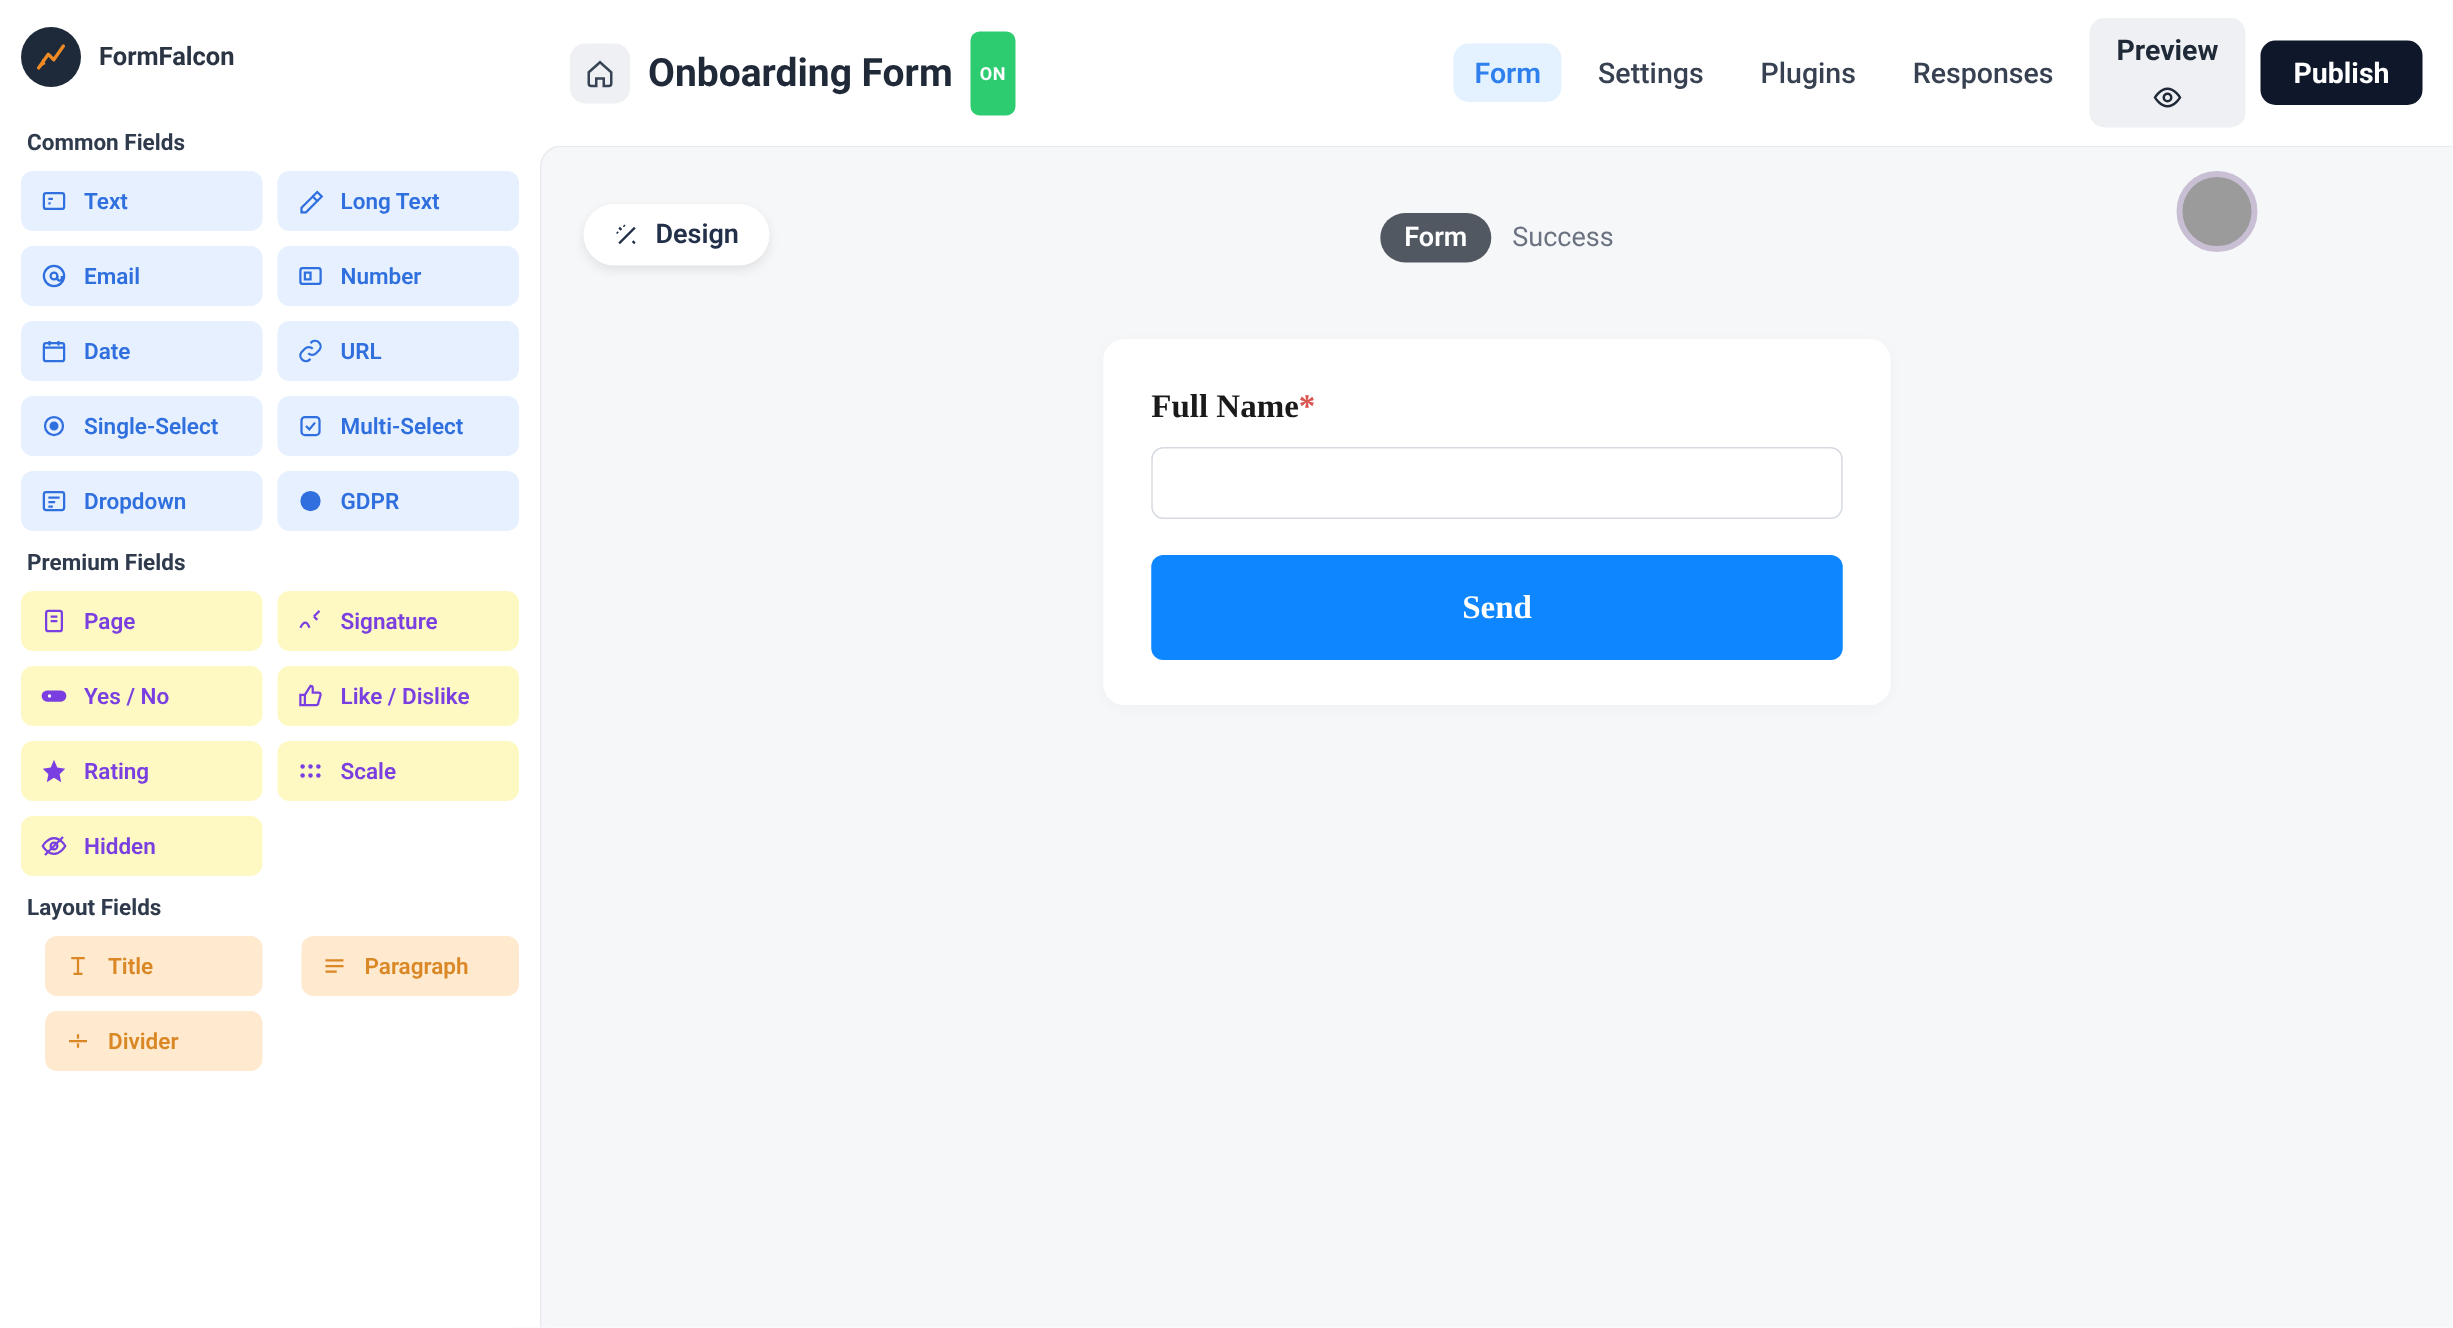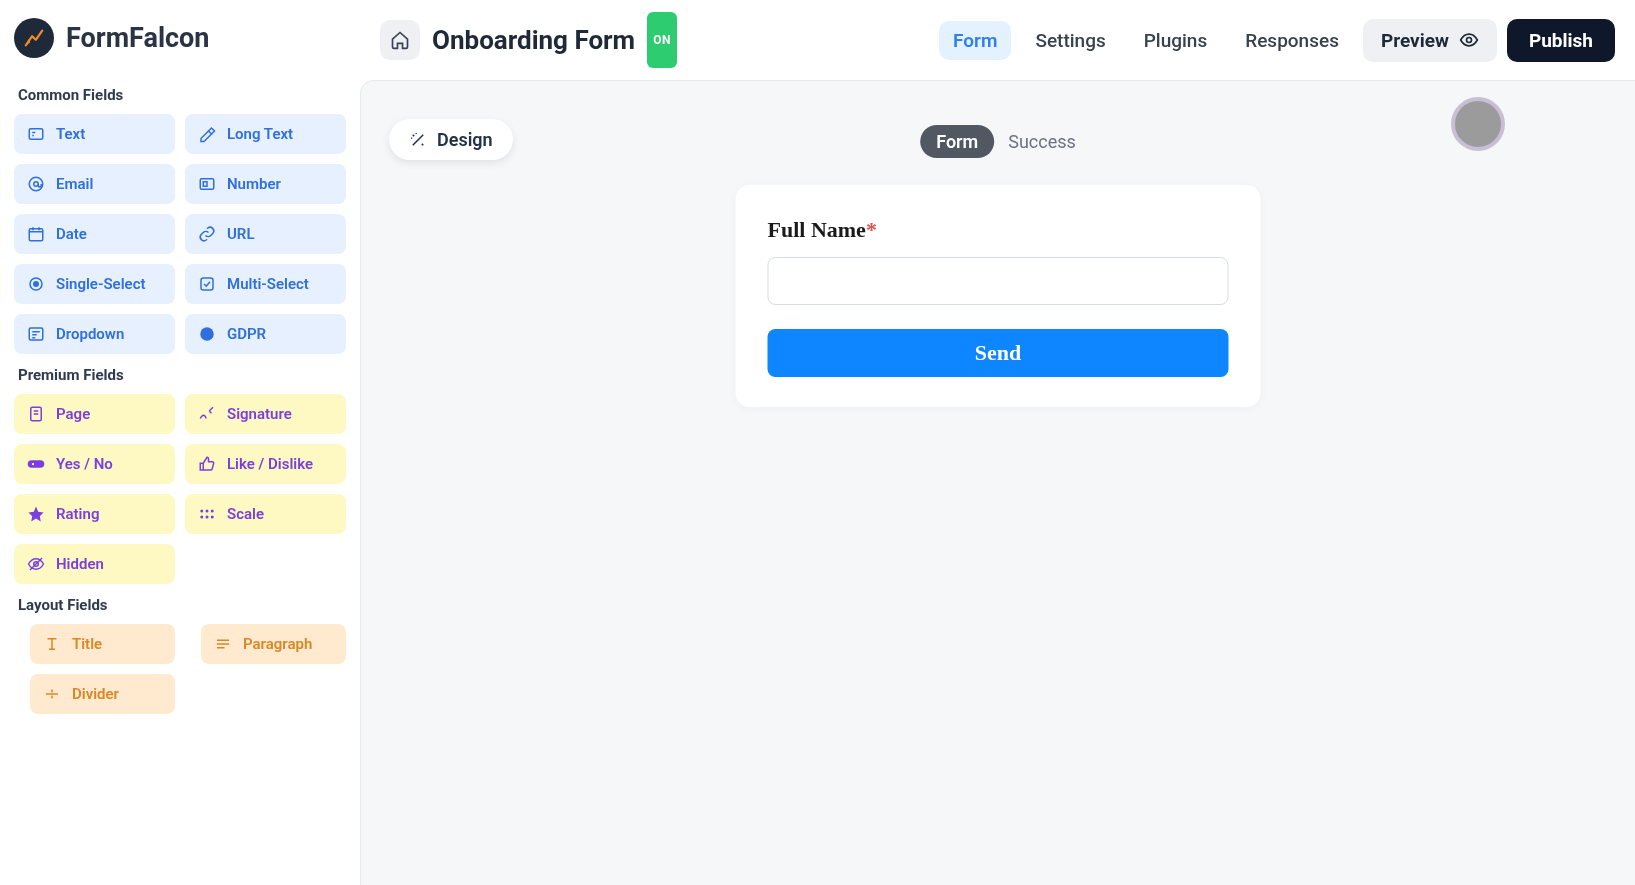--- a/index.html
+++ b/index.html
@@ -17,21 +17,21 @@
     padding: 14px 14px 20px 14px;
     background: #fff;
   }
   .logo-row { display: flex; align-items: center; gap: 12px; padding: 4px 0 16px 0; }
   .logo-circle {
     width: 40px; height: 40px; border-radius: 50%;
     background: #1e2a3a;
     display: flex; align-items: center; justify-content: center;
   }
   .logo-circle svg { width: 22px; height: 22px; }
-  .logo-text { font-size: 27px; font-weight: 700; color: #2a3443; }
+  .logo-text { font-size: 17px; font-weight: 700; color: #2a3443; }
   .section-title { font-size: 15px; font-weight: 700; color: #2f3b4c; margin: 12px 0 10px 4px; }
   .field-grid { display: grid; grid-template-columns: 1fr 1fr; gap: 10px; }
   .field-chip {
     display: flex; align-items: center; gap: 10px;
     padding: 10px 12px;
     border-radius: 8px;
     font-size: 15px; font-weight: 600;
     cursor: pointer;
   }
   .field-chip .icon { width: 20px; height: 20px; display:flex; align-items:center; justify-content:center; }
@@ -58,21 +58,21 @@
   }
   .nav { margin-left: auto; display:flex; align-items:center; gap: 10px; }
   .nav-item {
     font-size: 19px; font-weight: 500; color: #374151;
     padding: 8px 14px; border-radius: 10px; cursor:pointer;
   }
   .nav-item.active { background:#e4f1ff; color:#2f80ed; font-weight:600; }
   .preview-btn {
     display:flex; align-items:center; gap:10px;
     background:#eef0f3; padding:10px 18px; border-radius:10px;
-    font-size:19px; font-weight:700; color:#1f2937; cursor:pointer;
+    font-size:19px; font-weight:700; color:#1f2937; cursor:pointer;flex-direction:column;
   }
   .publish-btn {
     background:#0f172a; color:#fff; padding:10px 22px; border-radius:10px;
     font-size:19px; font-weight:700; cursor:pointer;
   }
   .canvas-wrap { flex:1; background:#f6f7f9; border-top:1px solid #e8eaee; border-left:1px solid #e8eaee; border-top-left-radius: 14px; position:relative; }
   .design-pill {
     position:absolute; top:38px; left:28px;
     background:#fff; border-radius:999px; padding:10px 20px;
     display:flex; align-items:center; gap:10px;
@@ -82,34 +82,34 @@
   }
   .view-tabs { position:absolute; top:44px; left:50%; transform:translateX(-50%); display:flex; align-items:center; gap:14px; }
   .view-tab { font-size:18px; color:#6b7280; cursor:pointer; }
   .view-tab.active { background:#525862; color:#fff; padding:6px 16px; border-radius:999px; font-weight:600; }
   .dot-indicator {
     position:absolute; top:16px; right:130px;
     width:54px; height:54px; border-radius:50%;
     background:#9b9b9b; border:4px solid #c9bfd4;
   }
   .form-card {
-    position:absolute; top:104px; left:50%; transform:translateX(-50%);
+    position:absolute; top:128px; left:50%; transform:translateX(-50%);
     width:525px; background:#fff; border-radius:14px;
     padding:32px 32px 30px 32px;
     box-shadow: 0 2px 10px rgba(0,0,0,0.03);
   }
   .field-label { font-family: Georgia, 'Times New Roman', serif; font-size:22px; font-weight:700; color:#1a1a1a; }
   .field-label .req { color:#d9534f; }
   .field-input {
     width:100%; height:48px; margin-top:14px;
     border:1px solid #d6dae1; border-radius:8px; background:#fff;
     padding: 0 12px; font-size:16px;
   }
   .send-btn {
-    width:100%; margin-top:24px; height:48px;
+    width:100%; margin-top:24px; height:70px;
     background:#0d86ff; color:#fff; border:none; border-radius:8px;
     font-family: Georgia, 'Times New Roman', serif; font-size:22px; font-weight:700;
     cursor:pointer;
   }
 </style>
 </head>
 <body>
 
 <div class="app">
   <aside class="sidebar">

